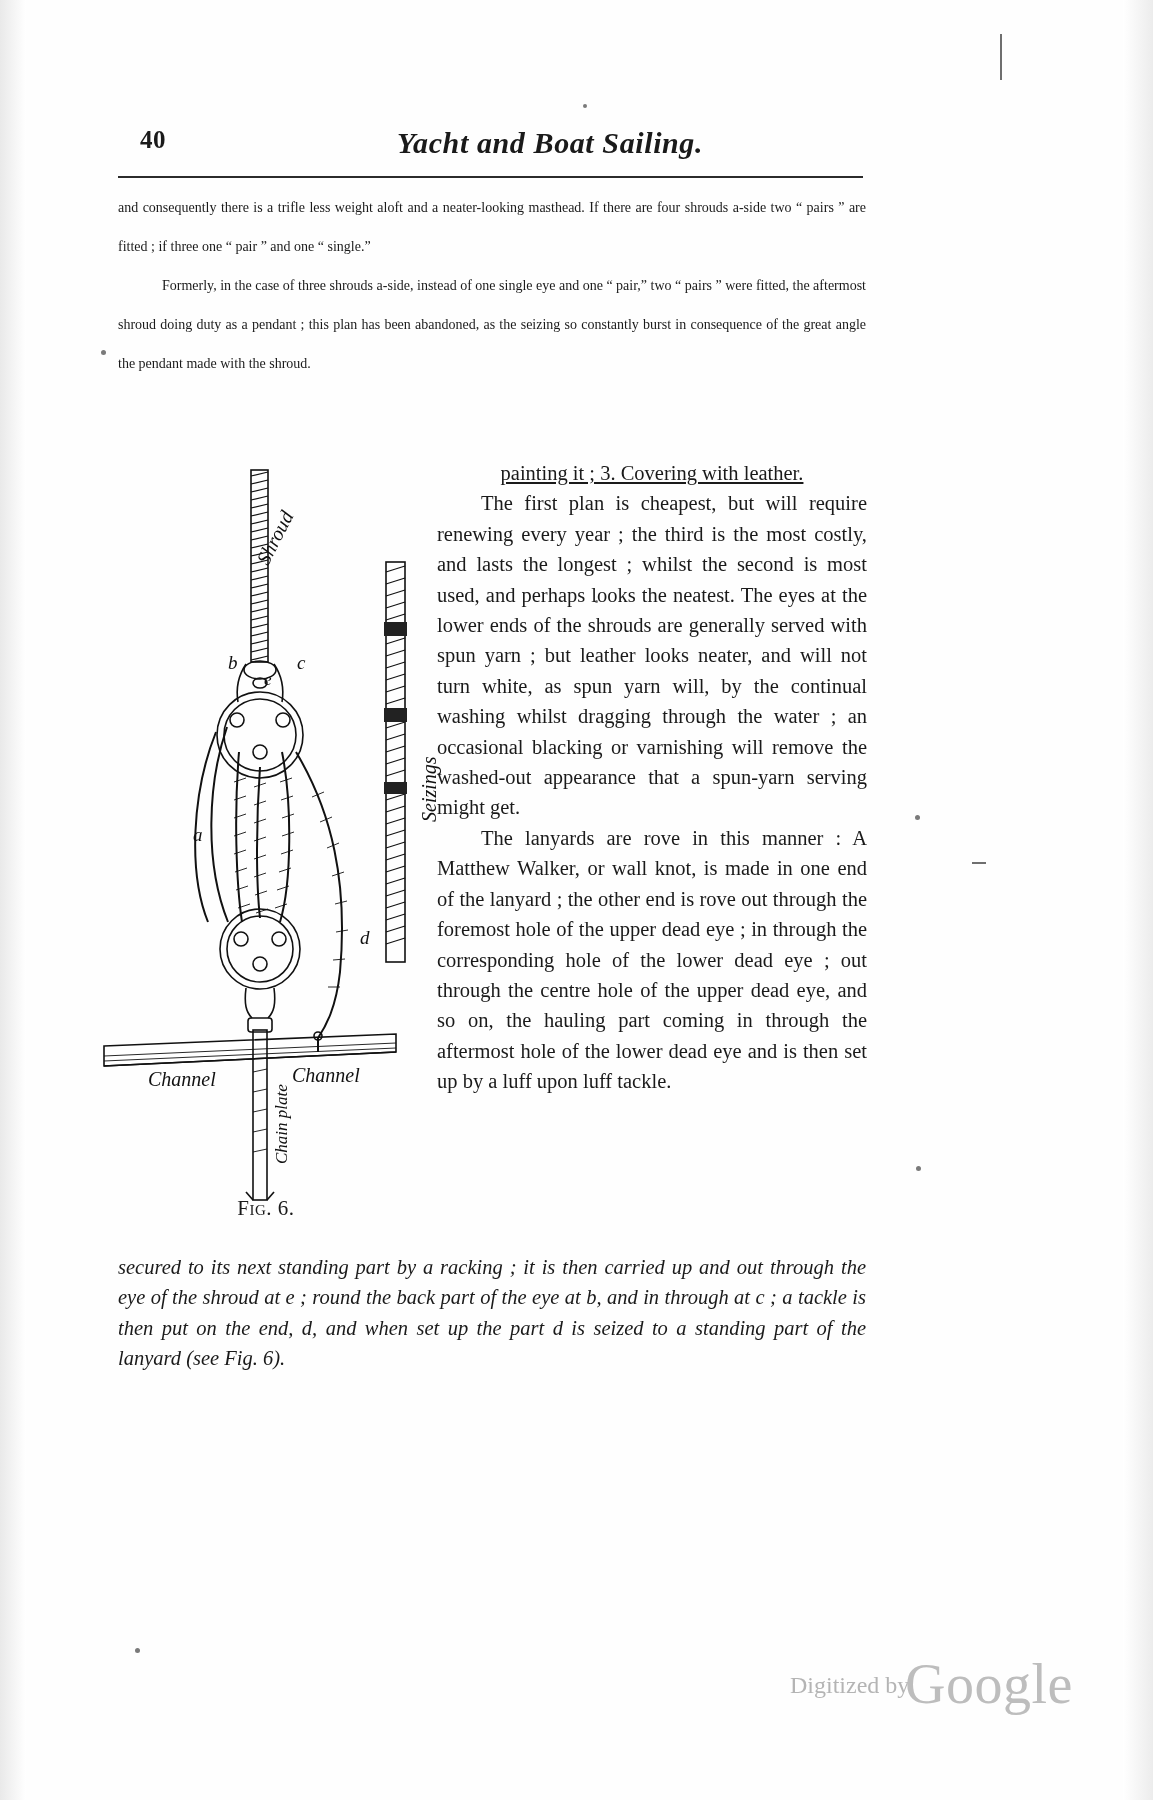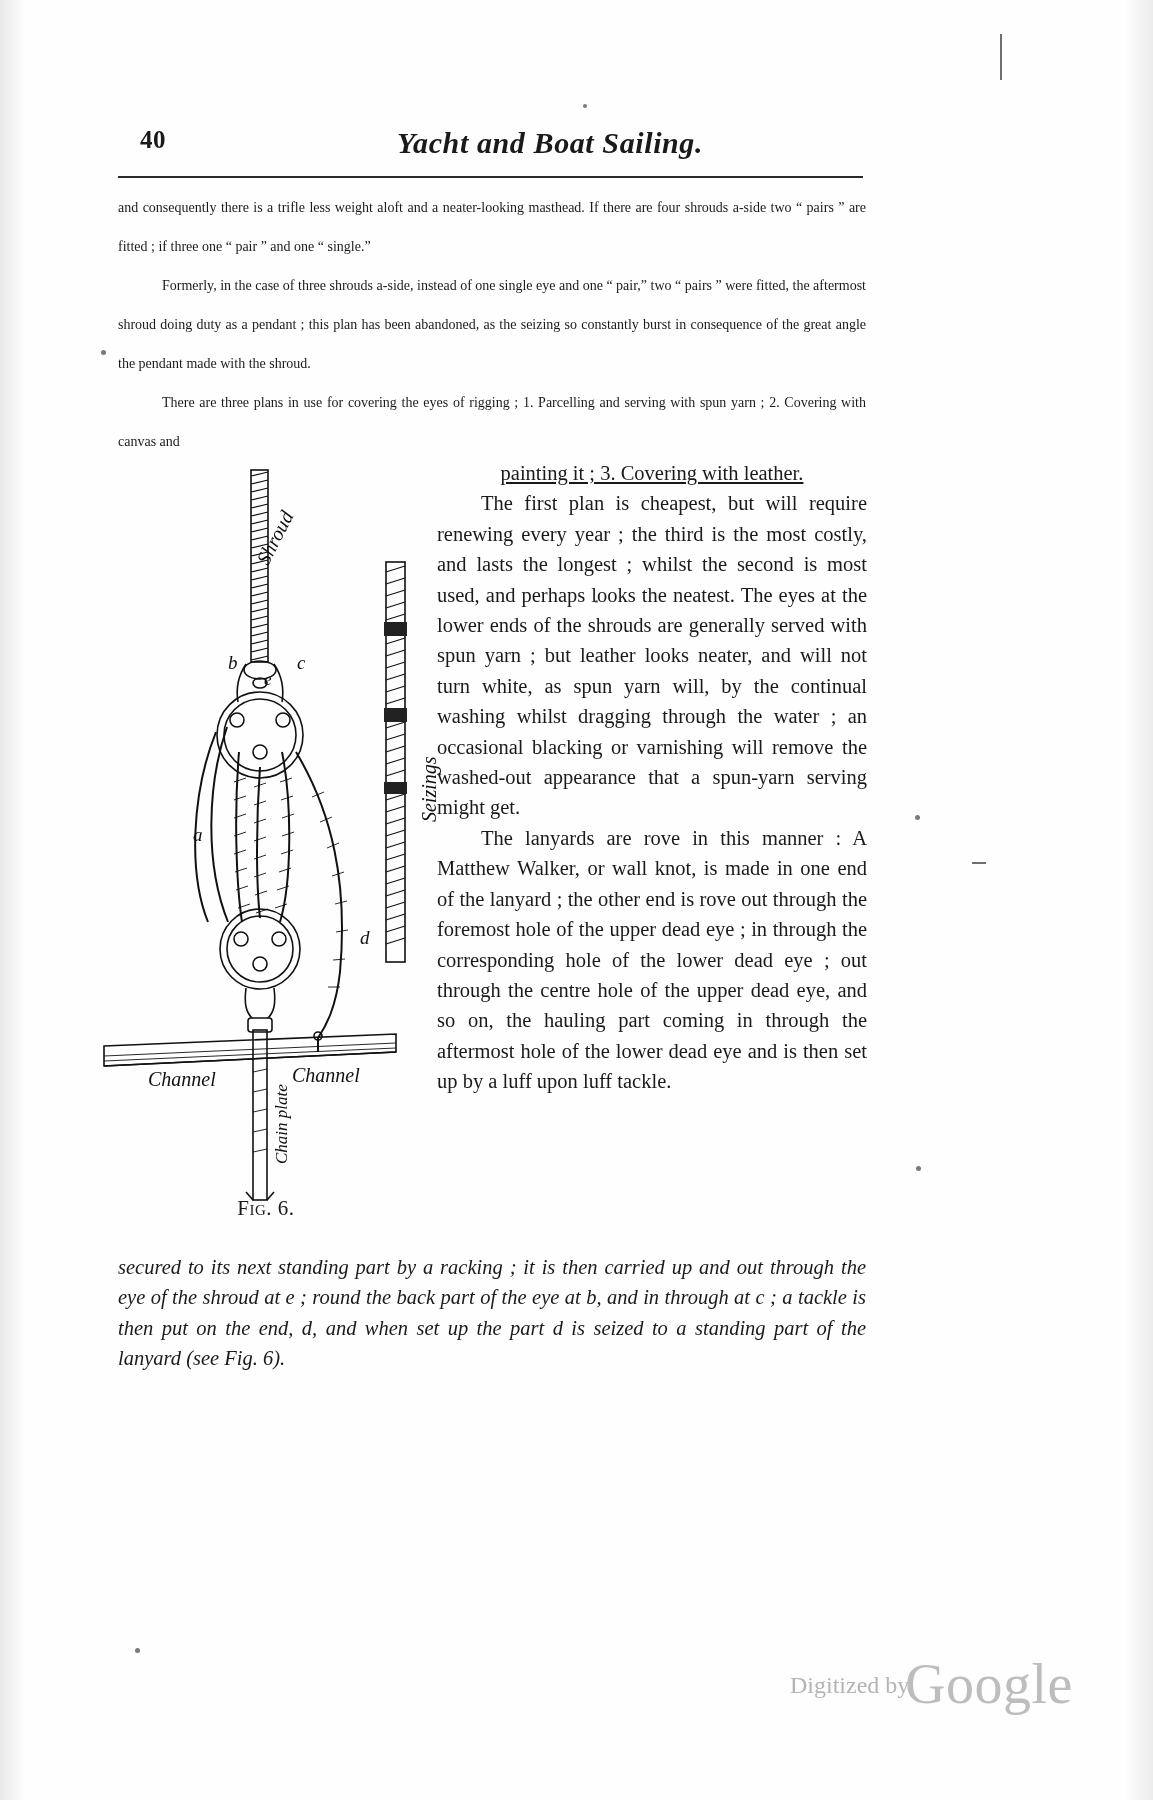--- a/index.html
+++ b/index.html
@@ -192,21 +192,20 @@
 
   <div class="header">
     <div class="folio">40</div>
     <div class="running-title">Yacht and Boat Sailing.</div>
   </div>
   <div class="header-rule"></div>
 
   <div class="fulltext">
     <p class="noindent">and consequently there is a trifle less weight aloft and a neater-looking masthead. If there are four shrouds a-side two “ pairs ” are fitted ; if three one “ pair ” and one “ single.”</p>
     <p>Formerly, in the case of three shrouds a-side, instead of one single eye and one “ pair,” two “ pairs ” were fitted, the aftermost shroud doing duty as a pendant ; this plan has been abandoned, as the seizing so constantly burst in consequence of the great angle the pendant made with the shroud.</p>
-    <p>There are three plans in use for covering the eyes of rigging ; 1. Parcelling and serving with spun yarn ; 2. Covering with canvas and</p>
   </div>
 
   <div class="rightcol">
     <p class="noindent" style="text-align:center;text-decoration:underline;">painting it ; 3. Covering with leather.</p>
     <p>The first plan is cheapest, but will require renewing every year ; the third is the most costly, and lasts the longest ; whilst the second is most used, and perhaps looks the neatest. The eyes at the lower ends of the shrouds are generally served with spun yarn ; but leather looks neater, and will not turn white, as spun yarn will, by the continual washing whilst dragging through the water ; an occasional blacking or varnishing will remove the washed-out appearance that a spun-yarn serving might get.</p>
     <p>The lanyards are rove in this manner : A Matthew Walker, or wall knot, is made in one end of the lanyard ; the other end is rove out through the foremost hole of the upper dead eye ; in through the corresponding hole of the lower dead eye ; out through the centre hole of the upper dead eye, and so on, the hauling part coming in through the aftermost hole of the lower dead eye and is then set up by a luff upon luff tackle.</p>
   </div>
 
   <div class="bottomtext">
     <p>secured to its next standing part by a racking ; it is then carried up and out through the eye of the shroud at e ; round the back part of the eye at b, and in through at c ; a tackle is then put on the end, d, and when set up the part d is seized to a standing part of the lanyard (see Fig. 6).</p>

